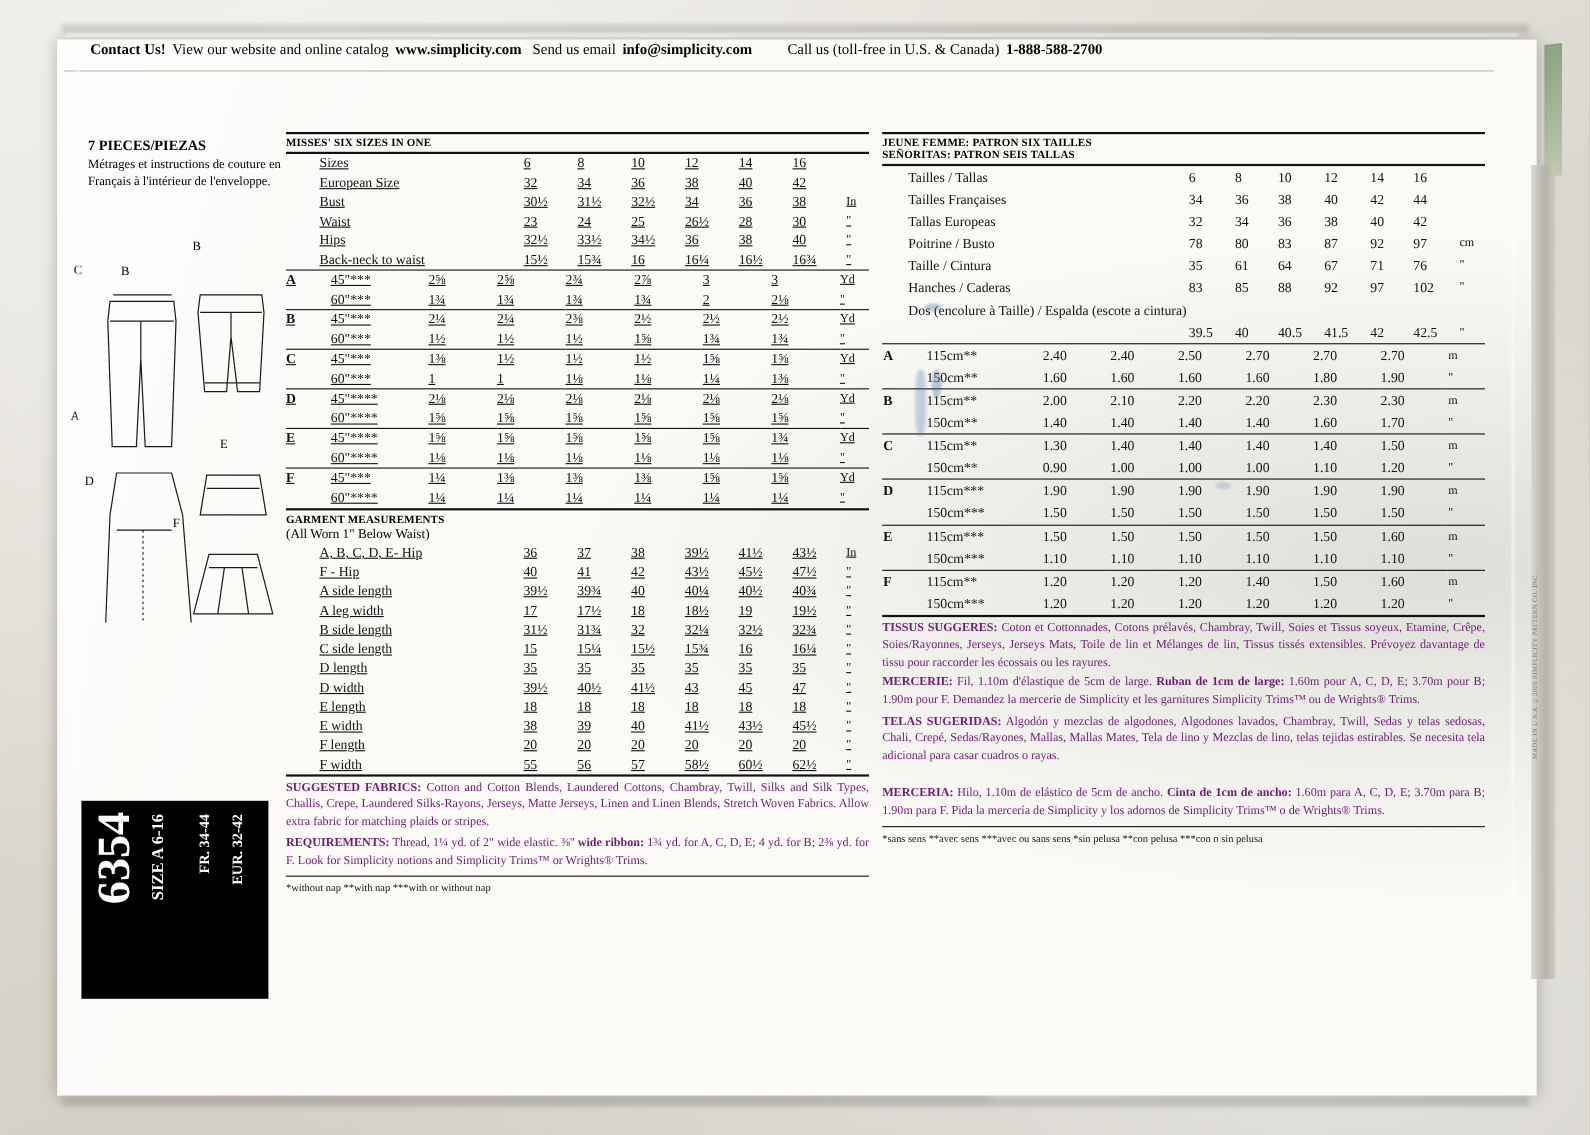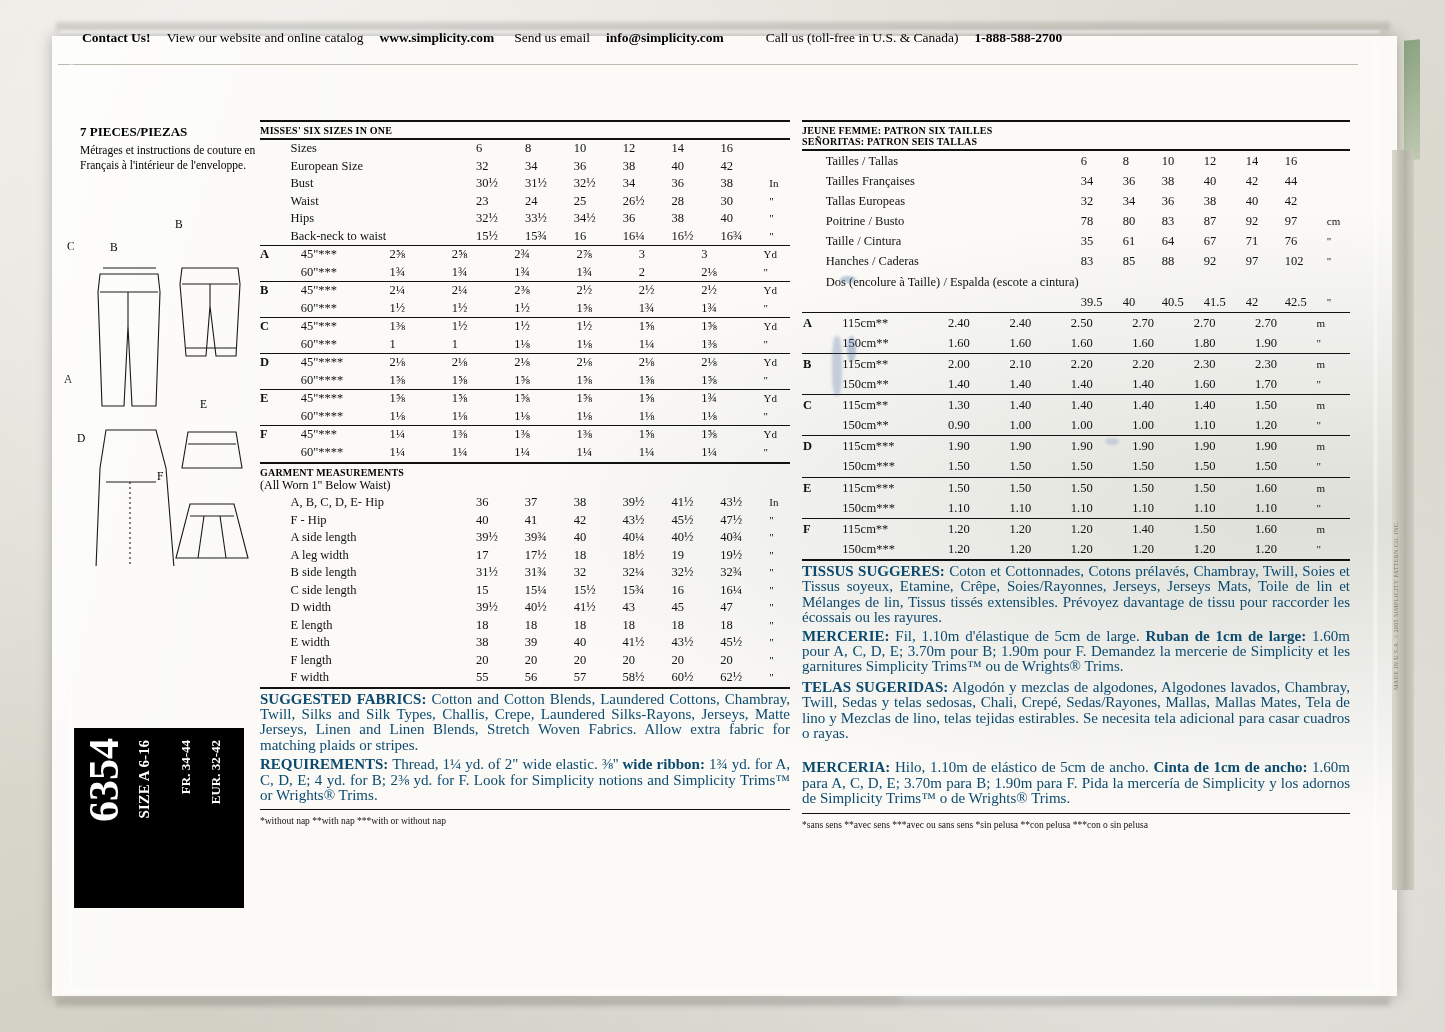--- a/index.html
+++ b/index.html
@@ -33,35 +33,35 @@
   .crease.c1{left:60px;top:30px;width:1320px;height:3px;}
   .crease.c2{left:60px;top:990px;width:1320px;height:3px;}
   .crease.c3{left:70px;top:40px;width:3px;height:950px;}
   .crease.c4{left:1374px;top:40px;width:3px;height:950px;}
   .foldshadow{position:absolute;background:rgba(80,80,70,.18);filter:blur(2px);}
 
   .rule{height:2px;background:#111;}
   .rule.thin{height:1px;background:#111;}
   h2.sect{font-size:10px;font-weight:bold;margin:3px 0 2px 0;letter-spacing:.2px;}
 
-  table.t{border-collapse:collapse;width:100%;font-size:12.5px;color:#111;}
+  table.t{border-collapse:collapse;width:100%;font-size:12.5px;color:#111;text-decoration:underline;}
   table.t td{padding:0 0 0 0;line-height:17.5px;vertical-align:top;white-space:nowrap;}
   .lbl{width:196px;}
   .c{width:52px;}
   .u{width:22px;text-align:left;font-size:11px;}
   .grp{width:34px;font-weight:bold;}
   .wid{width:74px;}
 
   .sizes-tbl td{line-height:17.6px;}
   .yard td{line-height:17.4px;}
   .gm td{line-height:18px;}
   .gm .lbl{width:196px;}
   .gm .c{width:52px;}
 
-  .note{font-size:15px;line-height:15.4px;text-align:justify;color:#0c4a6e;}
+  .note{font-size:11px;line-height:15.4px;text-align:justify;color:#701a75;}
   .note b{font-weight:bold;}
   .foot{font-size:9.5px;color:#111;margin-top:6px;}
   .rowline-top td{border-top:1px solid #111;}
 
   
   table.m{border-collapse:collapse;width:100%;font-size:12.5px;color:#111;}
   table.m td{line-height:18.1px;white-space:nowrap;}
   .m .lbl{width:190px;}
   .m .c{width:48px;}
   .m .u{width:26px;font-size:11px;}
@@ -79,21 +79,21 @@
 <body>
 
 <div id="stage">
   <div class="plastic"></div>
   <div class="gloss" style="left:120px;top:60px;width:420px;height:70px;"></div>
   <div class="gloss" style="left:900px;top:930px;width:420px;height:70px;"></div>
   <div class="greenstrip"></div>
 
   <div class="sheet">
 
-    <div style="position:absolute;left:30px;top:-6px;width:1280px;height:30px;display:flex;font-size:13.5px;white-space:nowrap;gap:10px;">
+    <div style="position:absolute;left:30px;top:-6px;width:1280px;height:30px;display:flex;align-items:center;font-size:13.5px;white-space:nowrap;">
       <span style="font-weight:bold;margin-right:6px;">Contact Us!</span>
       <span style="margin-right:6px;">View our website and online catalog</span>
       <span style="font-weight:bold;margin-right:10px;">www.simplicity.com</span>
       <span style="margin-right:6px;">Send us email</span>
       <span style="font-weight:bold;margin-right:10px;">info@simplicity.com</span>
       <span style="margin-right:6px;margin-left:22px;">Call us (toll-free in U.S. &amp; Canada)</span>
       <span style="font-weight:bold;">1-888-588-2700</span>
     </div>
     <div style="position:absolute;left:6px;top:28px;width:1300px;height:1px;background:#bdbab0;"></div>
 
@@ -420,20 +420,31 @@
             </tr>
             <tr>
               <td class="grp"></td>
               <td class="lbl">C side length</td>
               <td class="c">15</td>
               <td class="c">15¼</td>
               <td class="c">15½</td>
               <td class="c">15¾</td>
               <td class="c">16</td>
               <td class="c">16¼</td>
+              <td class="u">"</td>
+            </tr>
+            <tr>
+              <td class="grp"></td>
+              <td class="lbl">D length</td>
+              <td class="c">35</td>
+              <td class="c">35</td>
+              <td class="c">35</td>
+              <td class="c">35</td>
+              <td class="c">35</td>
+              <td class="c">35</td>
               <td class="u">"</td>
             </tr>
             <tr>
               <td class="grp"></td>
               <td class="lbl">D width</td>
               <td class="c">39½</td>
               <td class="c">40½</td>
               <td class="c">41½</td>
               <td class="c">43</td>
               <td class="c">45</td>

